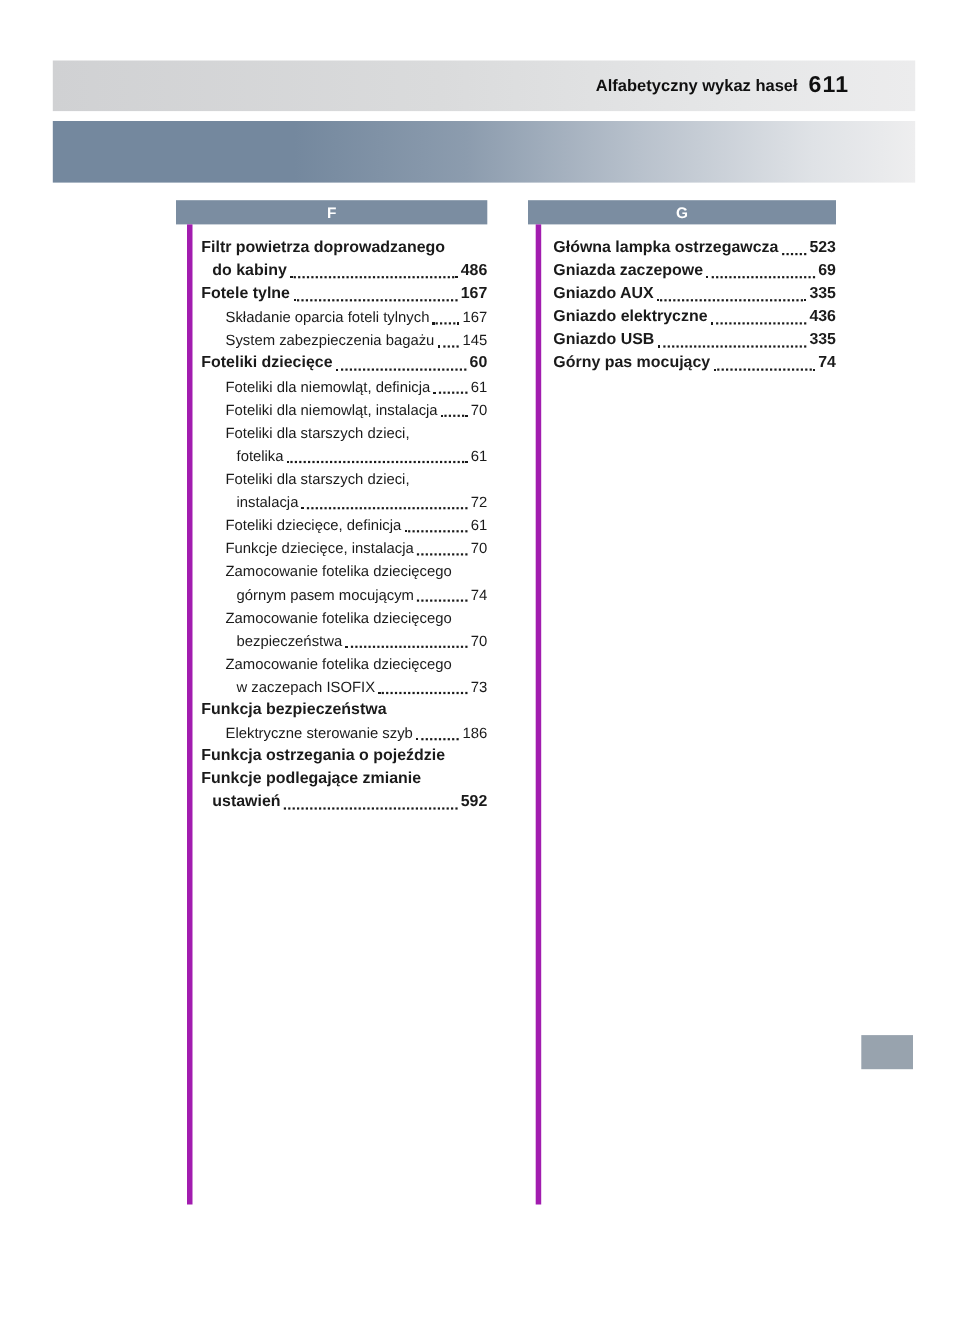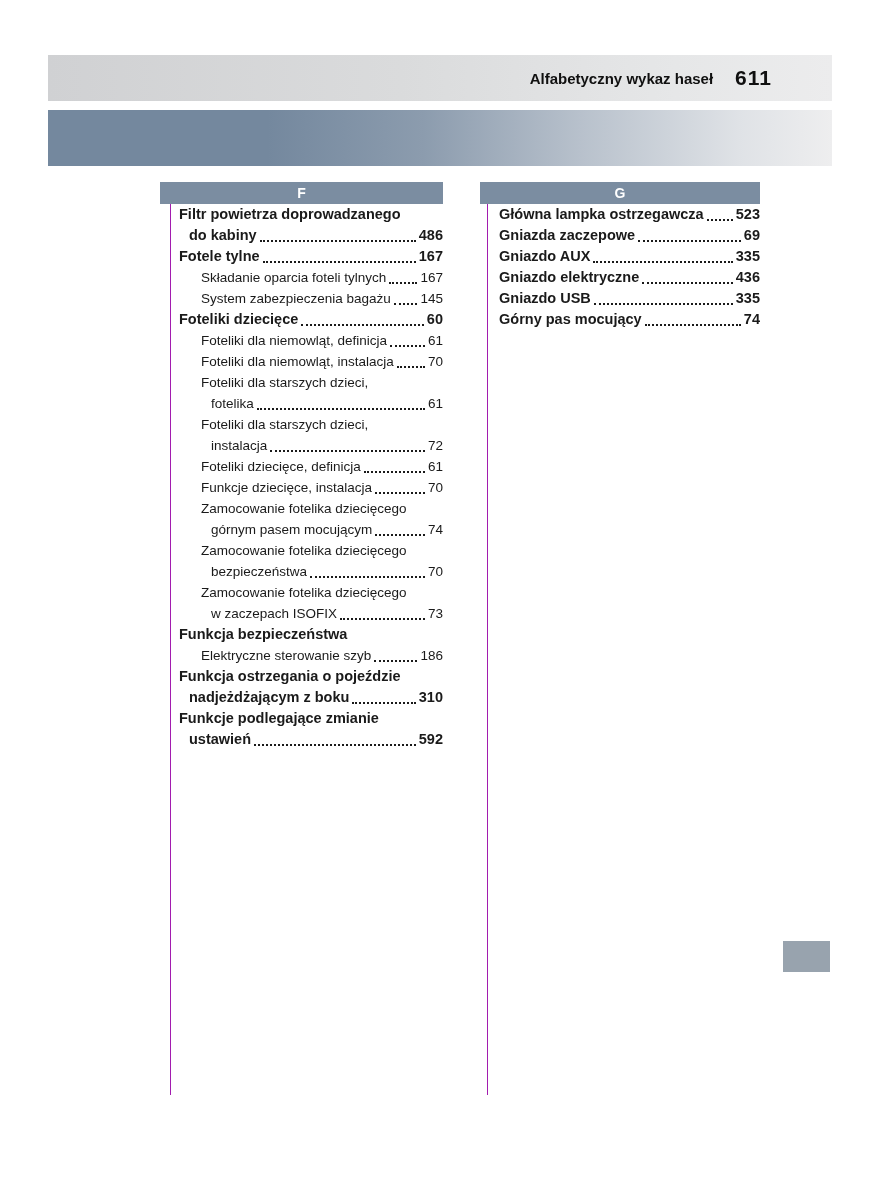--- a/index.html
+++ b/index.html
@@ -9,21 +9,21 @@
   .page {
     position:relative; width:880px; height:1200px;
     background:#ffffff; overflow:hidden;
   }
 
   
   .top-band {
     position:absolute; left:48px; top:55px; width:784px; height:46px;
     background:linear-gradient(90deg,#d0d1d3 0%,#dadbdc 45%,#e6e7e8 80%,#ececed 100%);
     display:flex; align-items:center; justify-content:flex-end;
-    padding-right:60px; gap:22px;
+    padding-right:60px; gap:10px;
   }
   .top-band .title { font-size:15px; font-weight:bold; color:#101010; }
   .top-band .pagenum { font-size:21px; font-weight:bold; color:#101010; letter-spacing:1px; }
 
   
   .blue-band {
     position:absolute; left:48px; top:110px; width:784px; height:56px;
     background:linear-gradient(90deg,#74889e 0%,#74889e 28%,#8c9cae 48%,#b8c1cc 68%,#dfe2e6 88%,#eeeeef 100%);
   }
 
@@ -31,23 +31,23 @@
   .col { position:absolute; top:182px; }
   .col-f { left:160px; width:283px; }
   .col-g { left:480px; width:280px; }
 
   .col-header {
     height:22px; background:#7b8da1; color:#ffffff;
     font-size:14px; font-weight:bold;
     display:flex; align-items:center; justify-content:center;
   }
   .col-body {
-    border-left:1px solid #a21caf;
+    border-left:5px solid #a21caf;
     height:891px;
-    padding:0 0 0 8px;
+    padding:11px 0 0 8px;
   }
   .col-f .col-body { margin-left:10px; }
   .col-g .col-body { margin-left:7px; padding-left:11px; }
 
   .entry { color:#1a1a1a; }
   .entry .line { display:flex; line-height:21px; }
   .entry.main { font-size:14.5px; font-weight:bold; }
   .entry.sub  { font-size:13.5px; font-weight:normal; padding-left:22px; }
   .entry .line.cont { padding-left:10px; }
   .entry .txt { white-space:pre; }
@@ -205,25 +205,20 @@
           <div class="line">
             <span class="txt">Elektryczne sterowanie szyb</span>
             <span class="dots"></span>
             <span class="pg">186</span>
           </div>
         </div>
         <div class="entry main">
           <div class="line">
             <span class="txt">Funkcja ostrzegania o pojeździe</span>
           </div>
-          <div class="line cont">
-            <span class="txt">nadjeżdżającym z boku</span>
-            <span class="dots"></span>
-            <span class="pg">310</span>
-          </div>
         </div>
         <div class="entry main">
           <div class="line">
             <span class="txt">Funkcje podlegające zmianie</span>
           </div>
           <div class="line cont">
             <span class="txt">ustawień</span>
             <span class="dots"></span>
             <span class="pg">592</span>
           </div>

